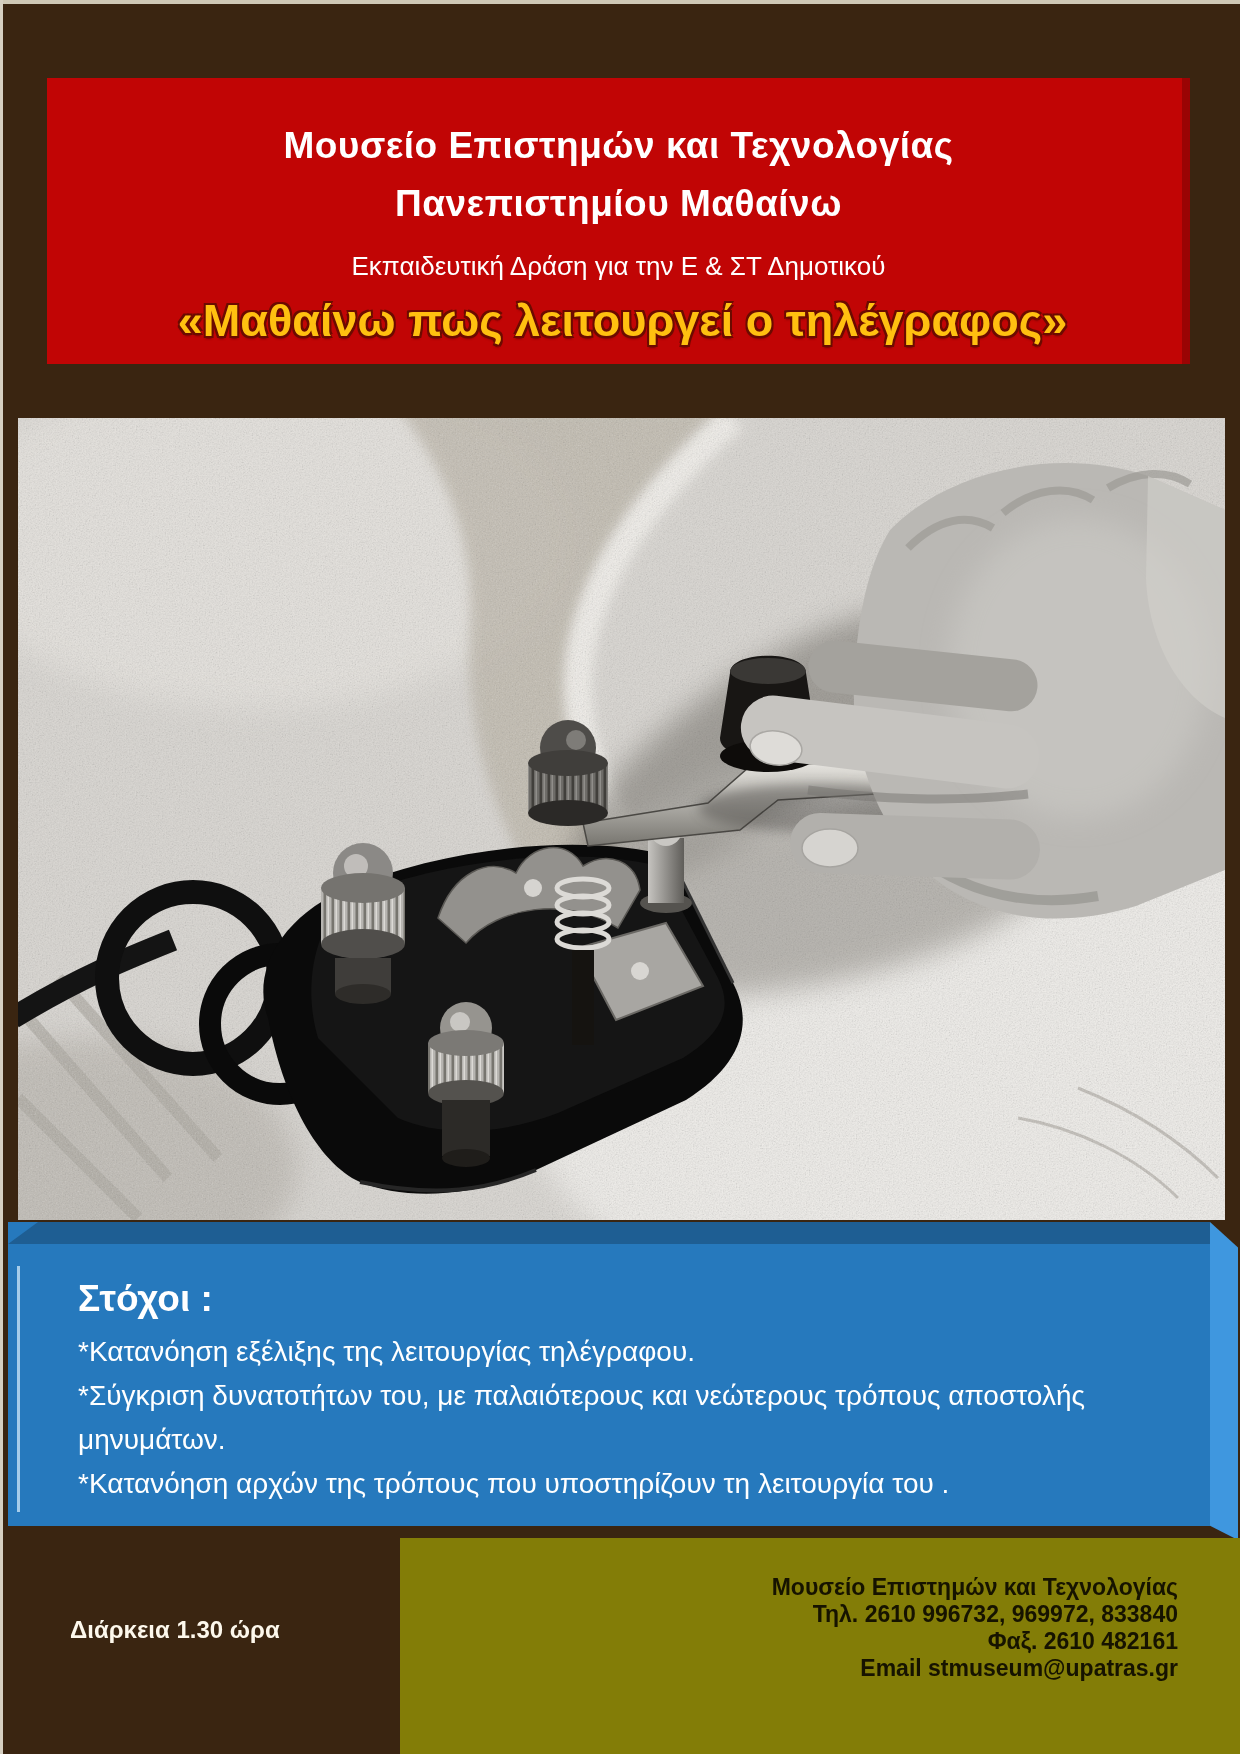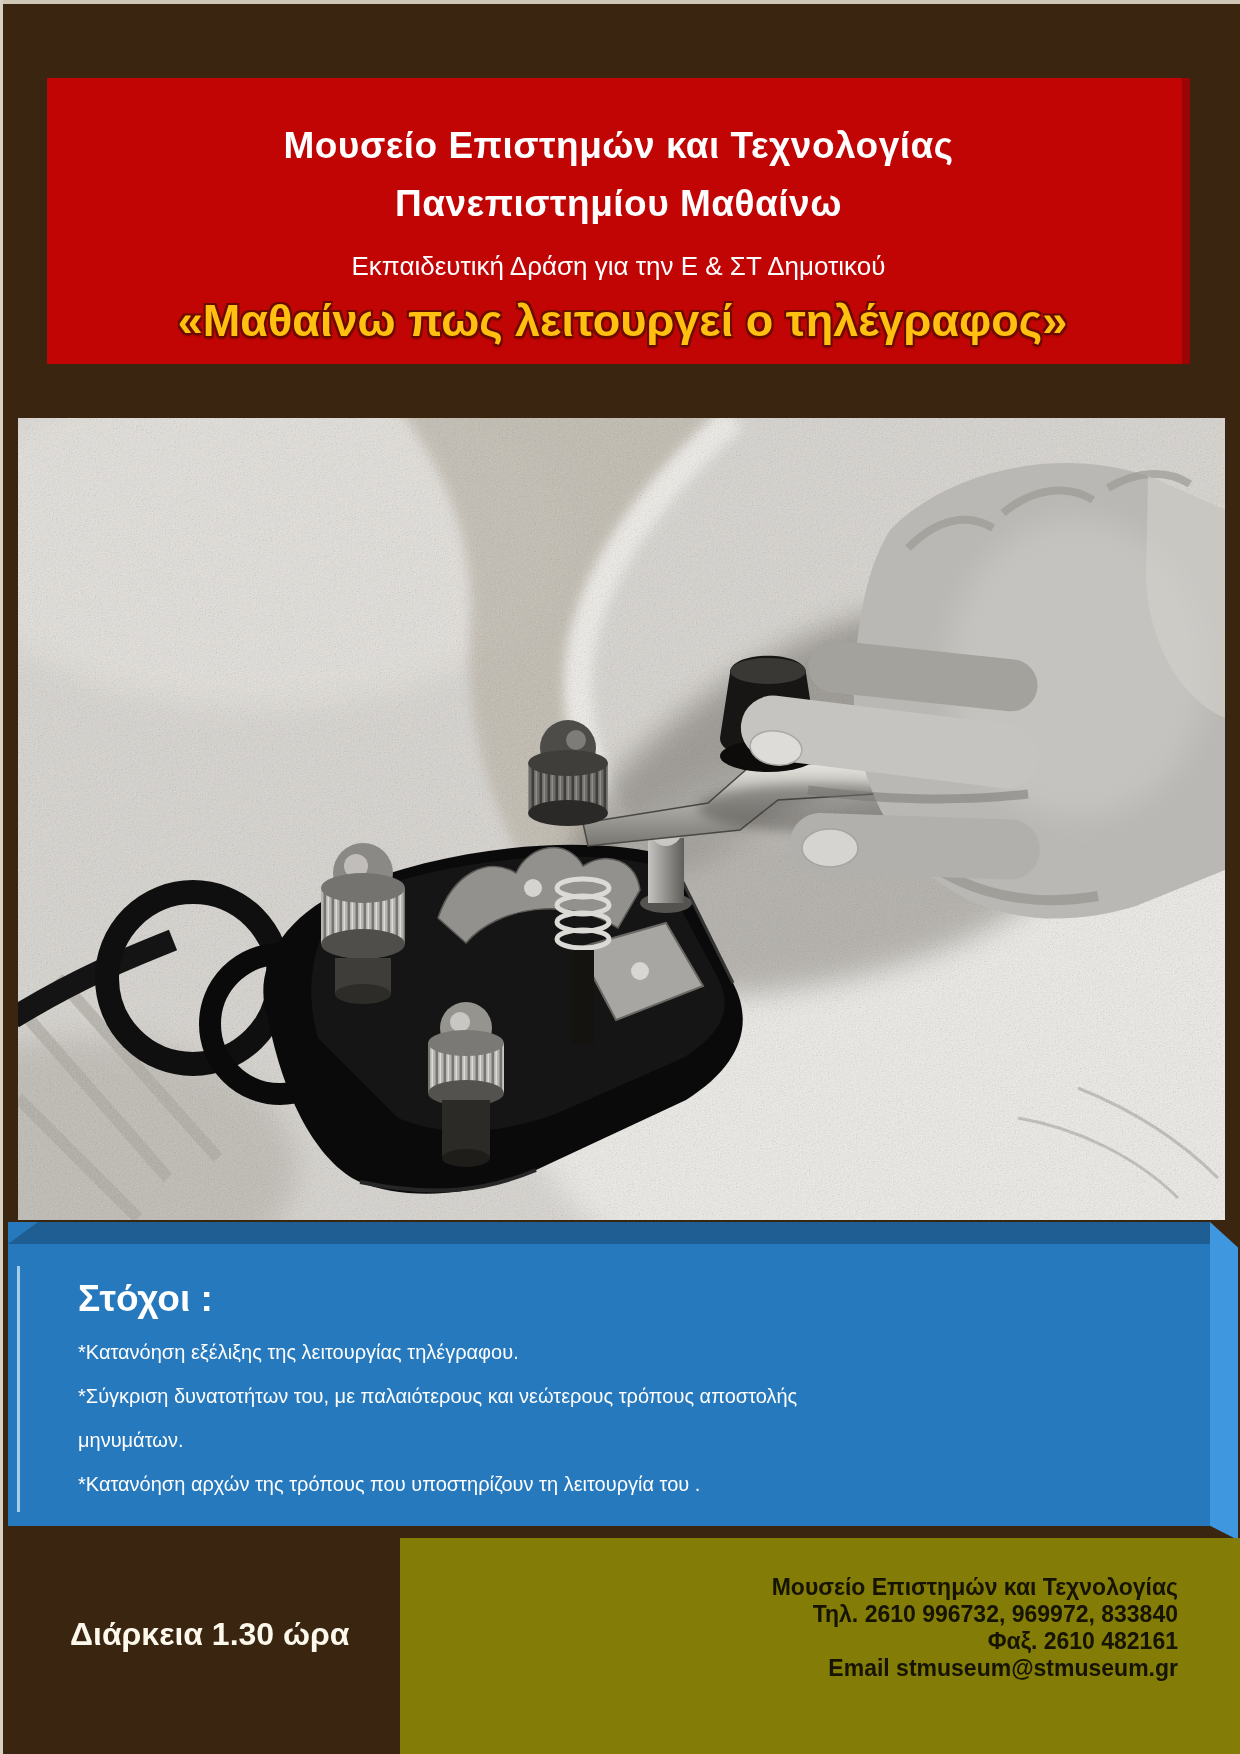--- a/index.html
+++ b/index.html
@@ -33,32 +33,32 @@
   
   .goals-box{
     position:absolute;left:8px;top:1222px;width:1202px;height:304px;
     background:#2679BD;box-sizing:border-box;color:#FFFFFF;
   }
   .goals-top-band{position:absolute;left:0;top:0;width:100%;height:22px;background:#1E5E93;
     clip-path:polygon(0 100%, 2.5% 0, 100% 0, 100% 100%);}
   .goals-left-highlight{position:absolute;left:9px;top:44px;width:3px;height:246px;background:#BDDCF2;opacity:.85;}
   .goals-content{position:relative;padding:56px 40px 0 70px;}
   .goals-heading{font-size:37px;font-weight:700;margin:0 0 10px 0;}
-  .goals-line{font-size:20px;line-height:44px;font-weight:400;margin:0;white-space:nowrap;}
+  .goals-line{font-size:28px;line-height:44px;font-weight:400;margin:0;white-space:nowrap;}
   .goals-right-bevel{
     position:absolute;left:1210px;top:1222px;width:28px;height:318px;background:#3F97DF;
     clip-path:polygon(0 0, 100% 8%, 100% 100%, 0 95.5%);
   }
 
   
   .olive-box{position:absolute;left:400px;top:1538px;width:840px;height:216px;background:#837D07;box-sizing:border-box;
     padding:36px 62px 0 0;}
   .contact{ text-align:right;color:#161300;font-weight:700;font-size:23px;line-height:27px;}
   .contact p{margin:0;}
-  .duration-label{position:absolute;left:70px;top:1616px;color:#FDF8EC;font-size:32px;font-weight:700;}
+  .duration-label{position:absolute;left:70px;top:1616px;color:#FDF8EC;font-size:24px;font-weight:700;}
 </style>
 </head>
 <body>
 
 <div class="edge-top"></div>
 <div class="edge-left"></div>
 
 <header class="banner">
   <div class="banner-accent"></div>
   <h1 class="banner-line">Μουσείο Επιστημών και Τεχνολογίας</h1>
@@ -214,17 +214,17 @@
     <p class="goals-line">*Κατανόηση  αρχών της τρόπους που υποστηρίζουν τη λειτουργία του .</p>
   </div>
 </section>
 <div class="goals-right-bevel"></div>
 
 <section class="olive-box">
   <div class="contact">
     <p>Μουσείο Επιστημών και Τεχνολογίας</p>
     <p>Τηλ. 2610 996732, 969972, 833840</p>
     <p>Φαξ. 2610 482161</p>
-    <p>Email stmuseum@stmuseum.gr</p>
+    <p>Email stmuseum@upatras.gr</p>
   </div>
 </section>
 
 <div class="duration-label">Διάρκεια 1.30 ώρα</div>
 
 </body></html>

